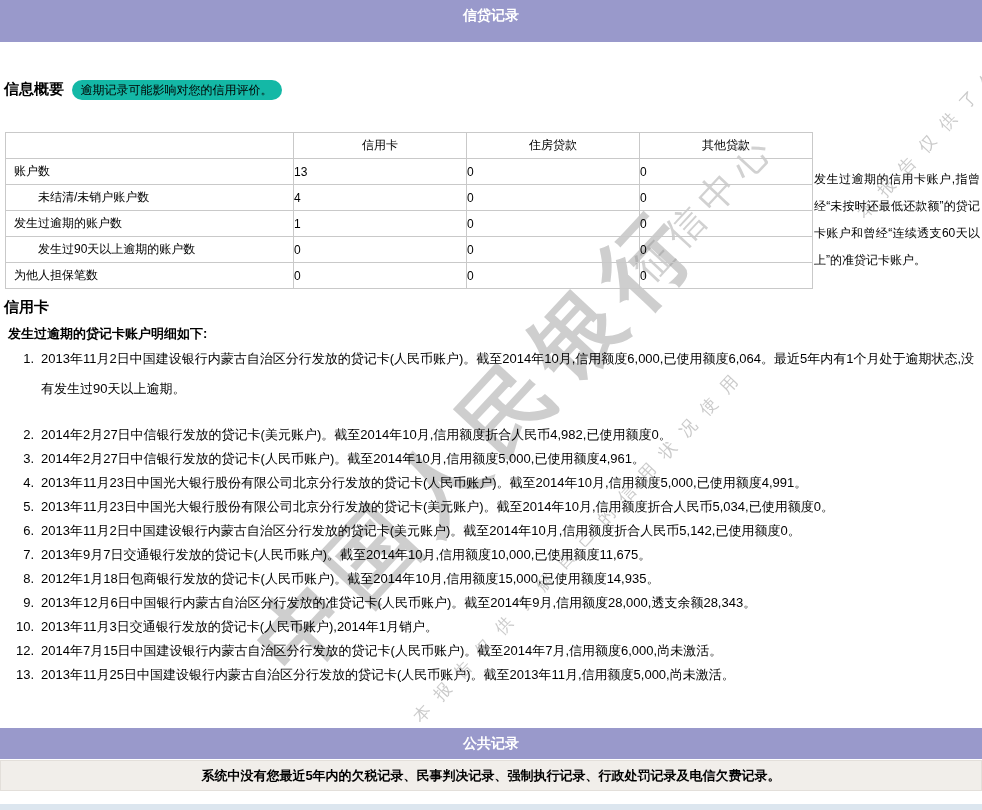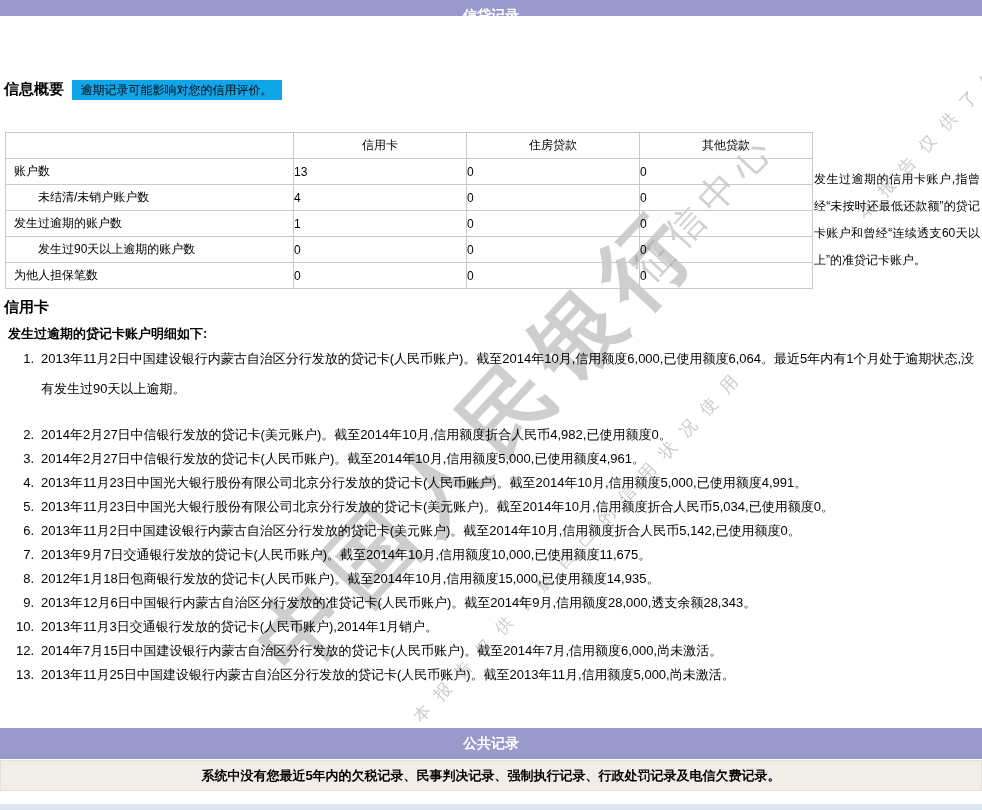--- a/index.html
+++ b/index.html
@@ -28,31 +28,31 @@
   }
   .wm-small-2{
     left:852px;top:208px;font-size:17px;letter-spacing:13px;
     color:rgba(150,150,150,0.5);transform:rotate(-47deg);
   }
 
   
   .bar{position:absolute;left:0;right:0;text-align:center;font-weight:bold;}
   .bar-purple{background:#9999cb;color:#ffffff;font-size:14px;}
   .bar-gray{background:#f1eeea;color:#000;font-size:13px;border:1px solid #e3dfda;}
-  #credit-title{top:0;height:16px;line-height:30px;}
+  #credit-title{top:0;height:42px;line-height:30px;}
   #credit-subtitle{top:31px;height:28px;line-height:28px;}
   #public-title{top:728px;height:31px;line-height:31px;}
   #public-subtitle{top:760px;height:29px;line-height:29px;}
   #footer-strip{position:absolute;left:0;right:0;top:804px;height:6px;background:#dce6ef;}
 
   
   .summary-line{position:absolute;top:80px;left:4px;white-space:nowrap;}
   .h-big{font-size:15px;font-weight:bold;}
   .summary-note{
-    font-size:12px;background:#0ea5e9;padding:3px 10px 3px 8px;margin-left:4px;
+    font-size:12px;background:#14b8a6;padding:3px 10px 3px 8px;margin-left:4px;border-radius:10px;
   }
 
   
   .summary-table{
     position:absolute;top:132px;left:5px;width:808px;
     border-collapse:collapse;table-layout:fixed;font-size:12px;
   }
   .summary-table th,.summary-table td{
     border:1px solid #c9c9c9;height:25px;padding:0;background:transparent;
     font-weight:normal;

